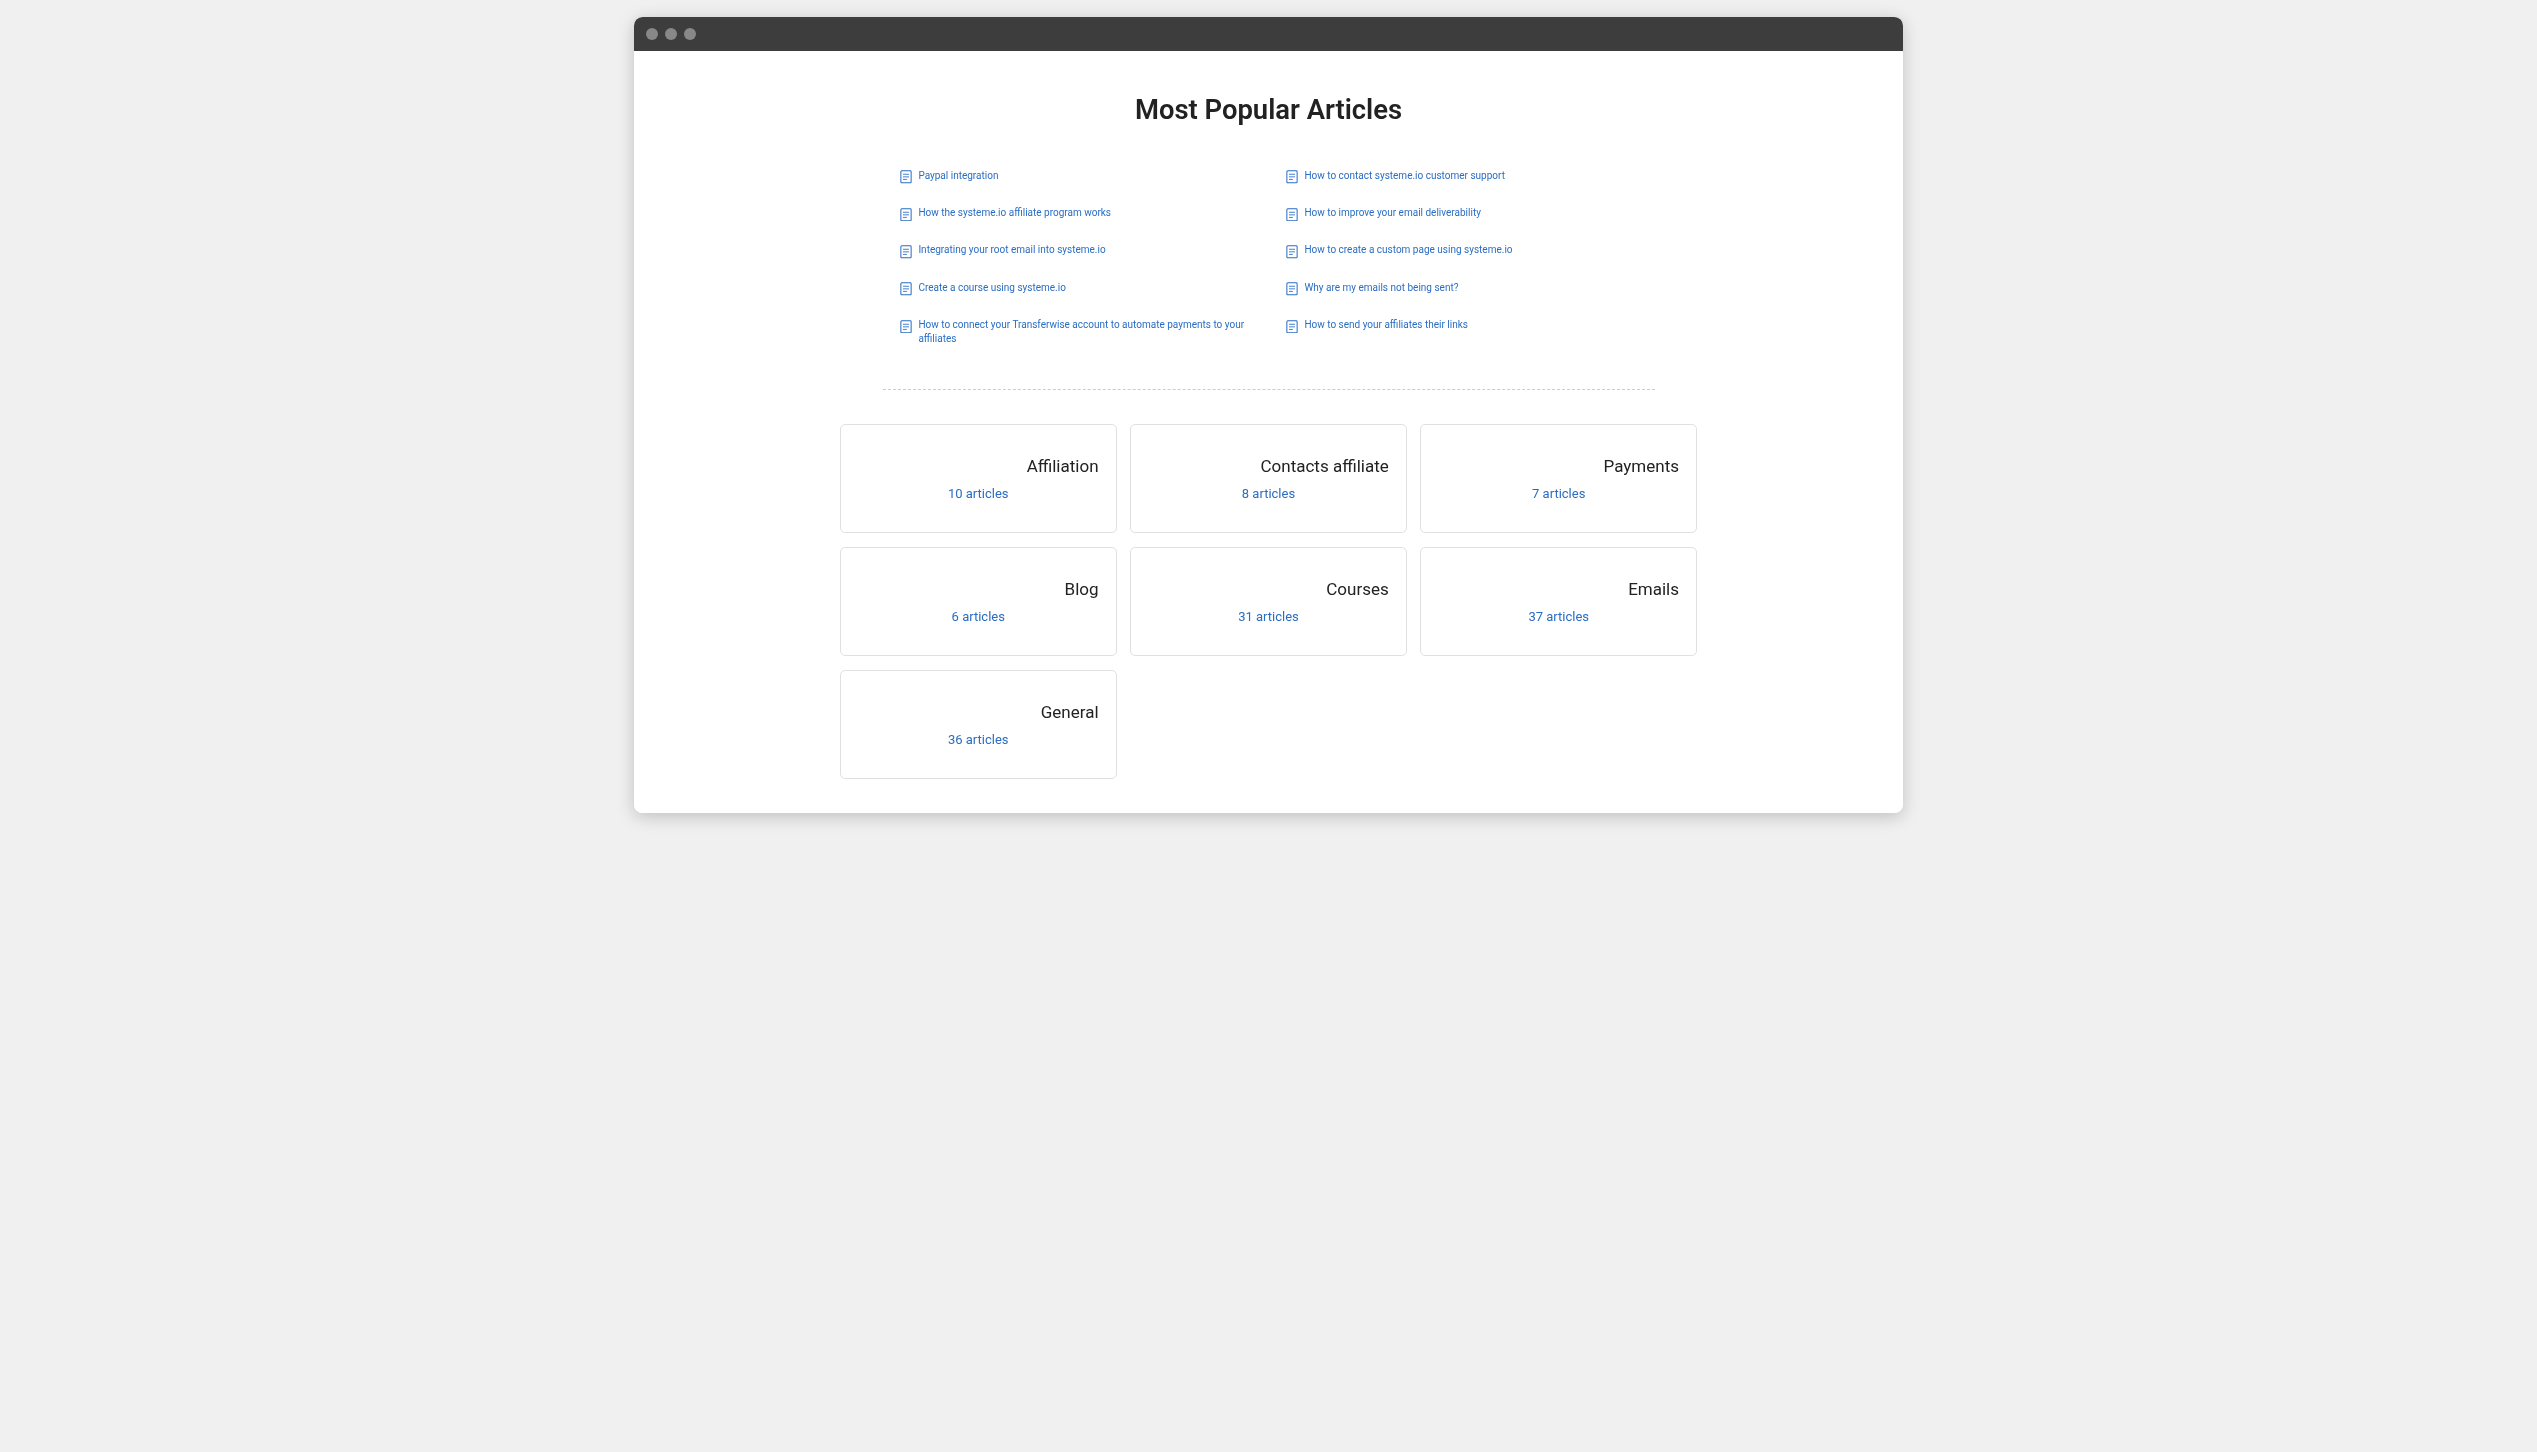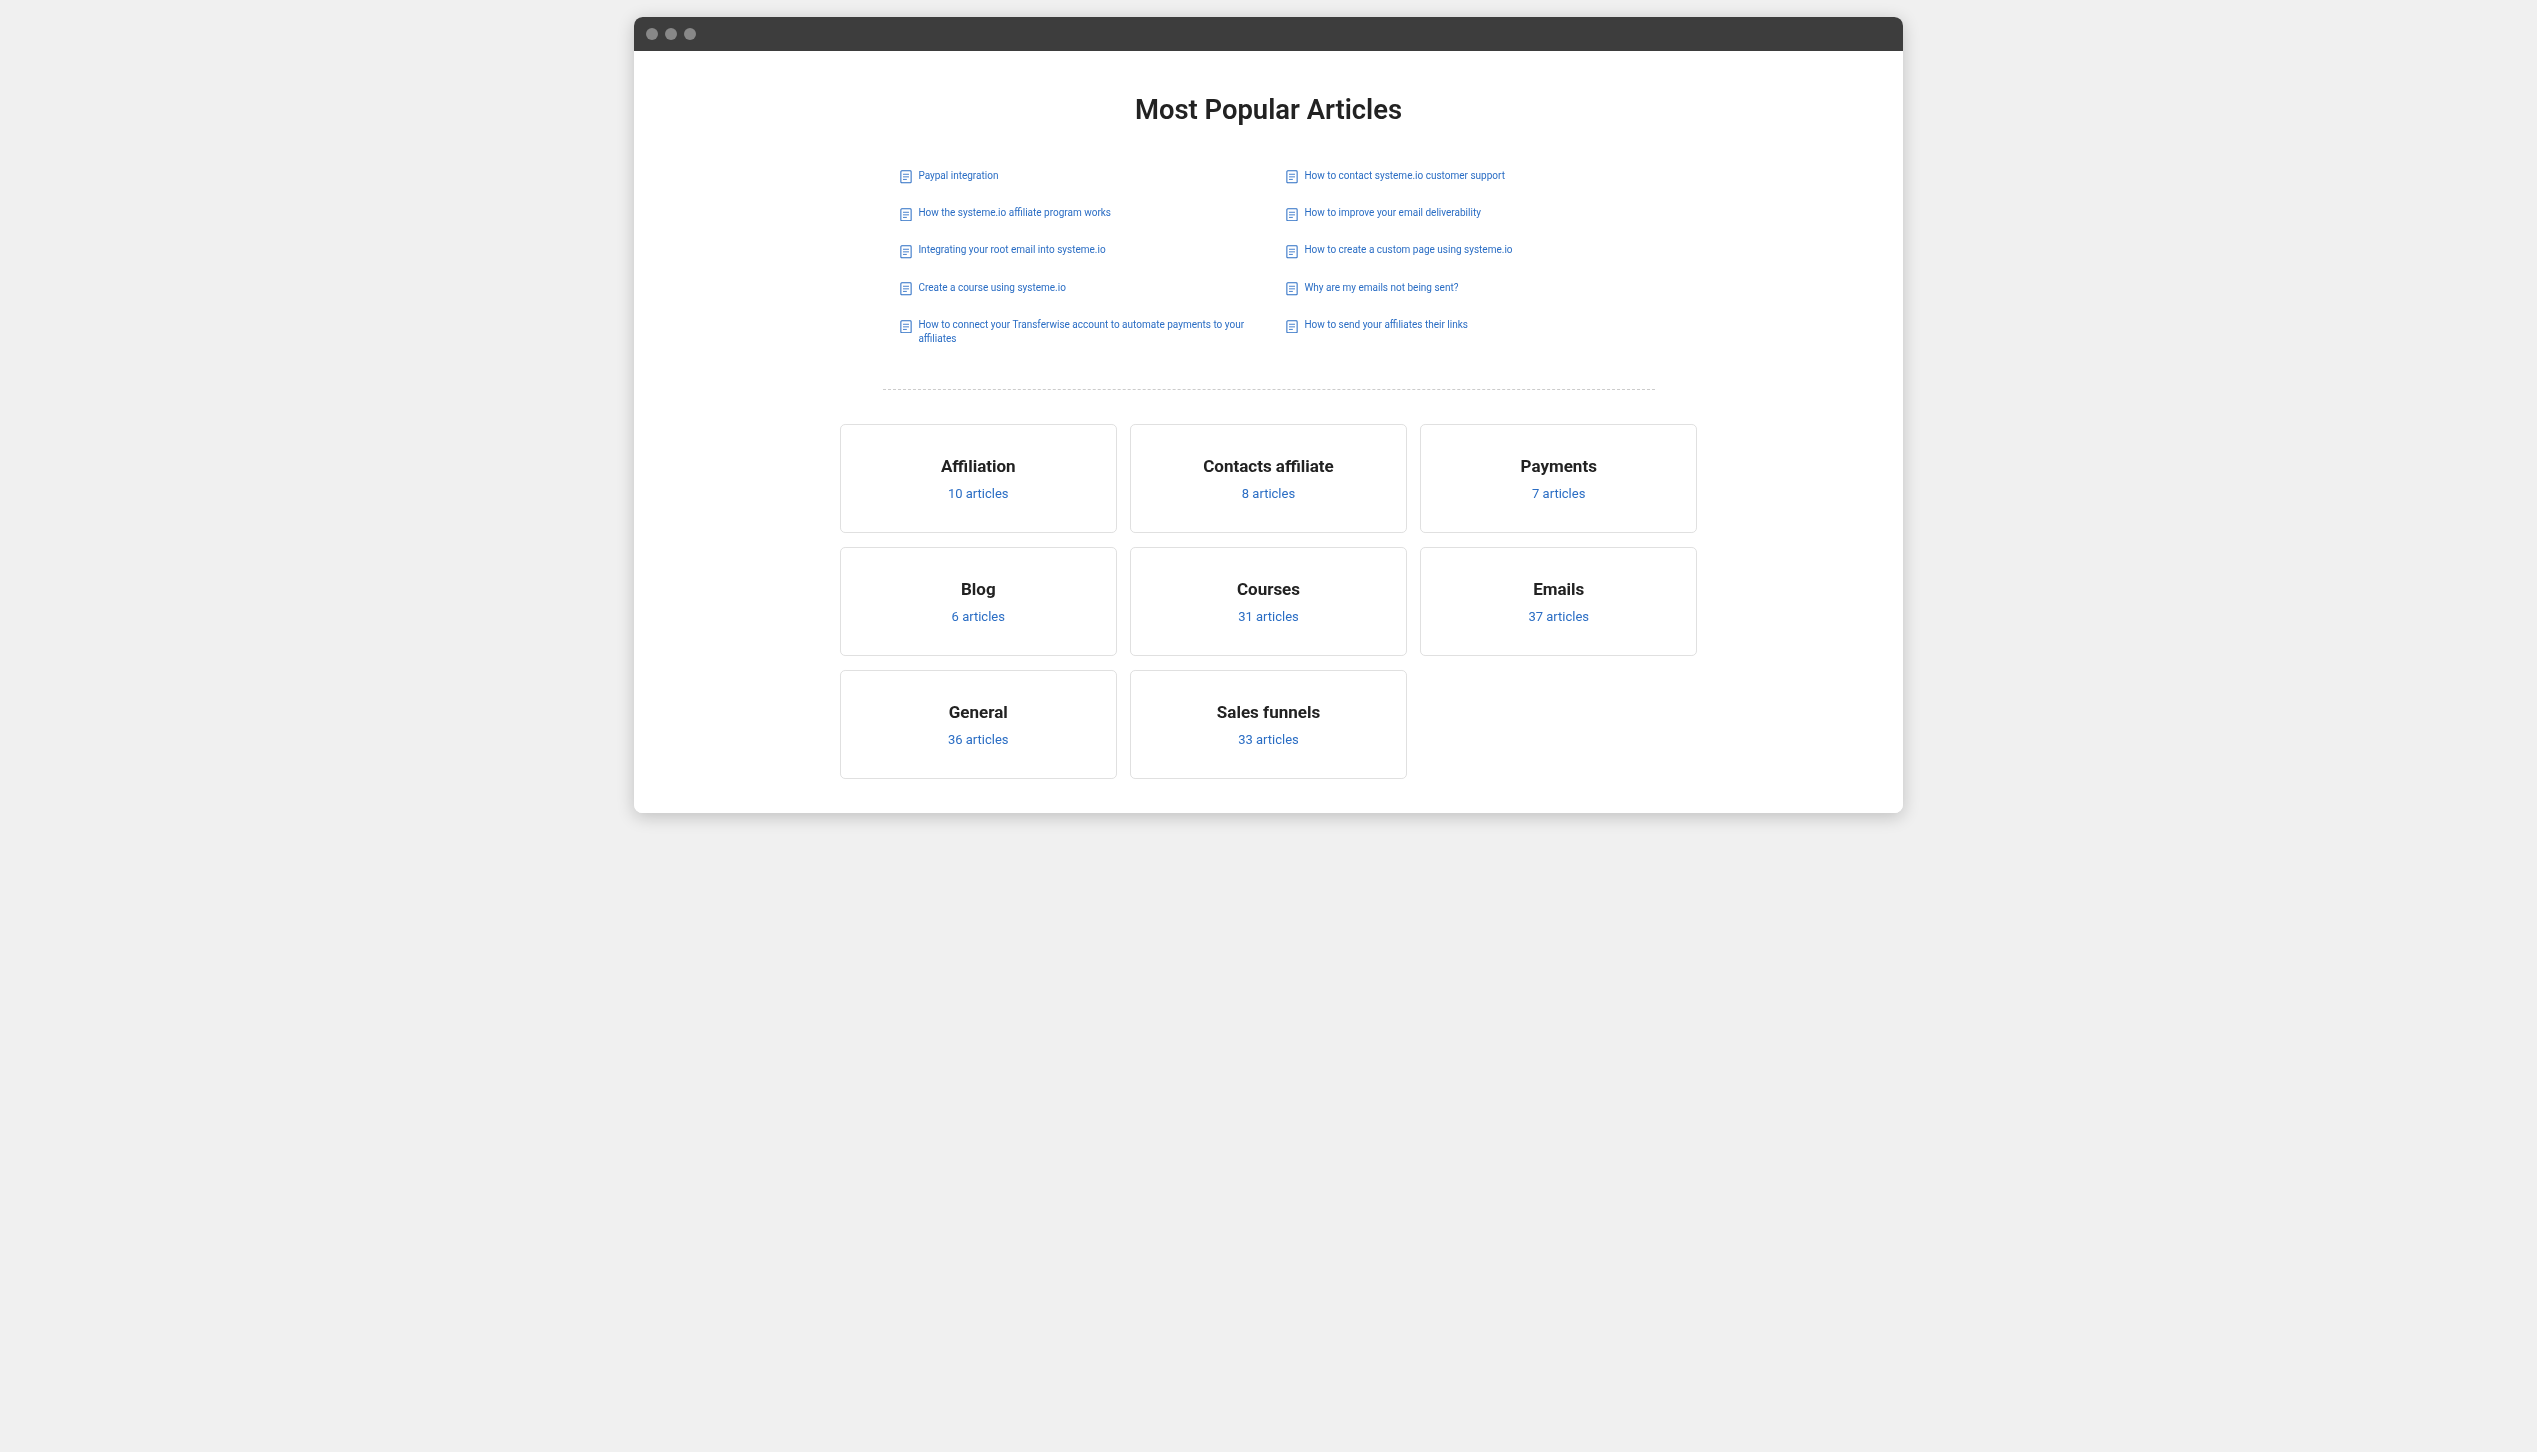--- a/index.html
+++ b/index.html
@@ -102,23 +102,24 @@
       border: 0.9px solid #e0e0e0;
       border-radius: 5.1px;
       padding: 31px 17px;
       text-align: center;
       cursor: pointer;
       transition: box-shadow 0.2s;
     }
 
     .category-name {
       font-size: 17px;
-      font-weight: 700;
+      font-weight: 400;
       color: #222;
       margin-bottom: 10.3px;
+      text-align: right;
     }
 
     .category-count {
       font-size: 13px;
       color: #2a6dc4;
     }
   </style>
 </head>
 <body>
 
@@ -274,21 +275,17 @@
       <div class="category-count">31 articles</div>
     </div>
         <div class="category-card">
       <div class="category-name">Emails</div>
       <div class="category-count">37 articles</div>
     </div>
         <div class="category-card">
       <div class="category-name">General</div>
       <div class="category-count">36 articles</div>
     </div>
-        <div class="category-card">
-      <div class="category-name">Sales funnels</div>
-      <div class="category-count">33 articles</div>
-    </div>
       </div>
 
   </div>
 </div>
 
 
 </body></html>

